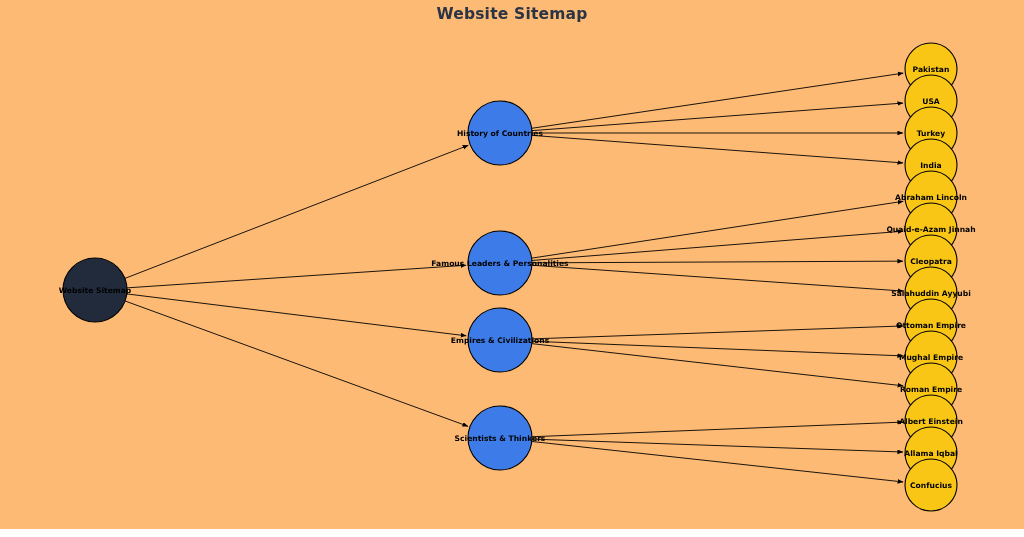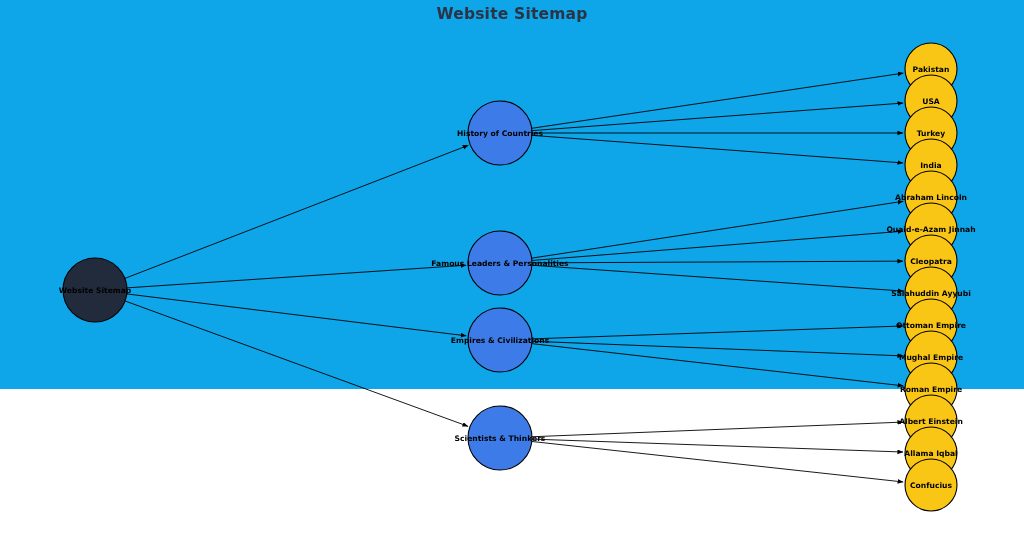--- a/index.html
+++ b/index.html
@@ -9,22 +9,22 @@
   }
   body {
     width: 1024px;
     height: 537px;
     overflow: hidden;
     font-family: "DejaVu Sans", sans-serif;
   }
   #sitemap-figure {
     position: relative;
     width: 1024px;
-    height: 389px;
-    background: #0ea5e9;
+    height: 529px;
+    background: #fdba74;
   }
   #figure-title {
     position: absolute;
     top: 5px;
     left: 0;
     width: 1024px;
     text-align: center;
     font-family: "DejaVu Sans", sans-serif;
     font-size: 15.5px;
     font-weight: bold;

